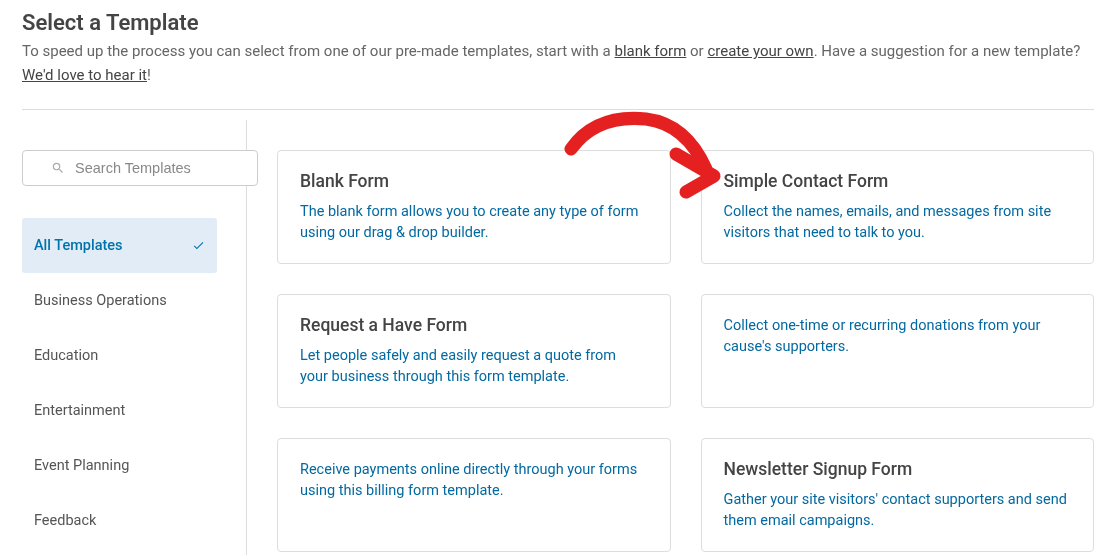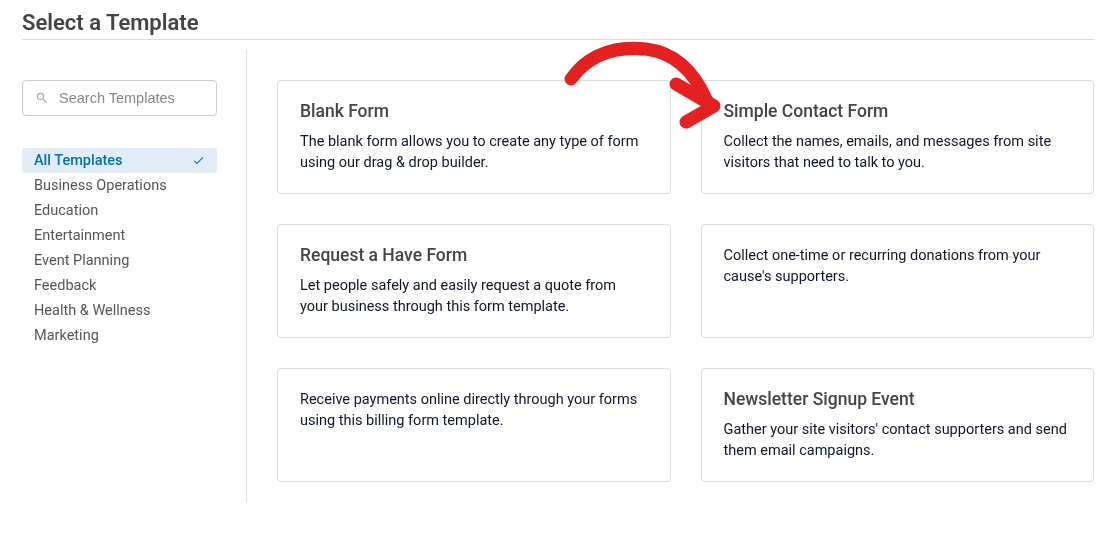--- a/index.html
+++ b/index.html
@@ -47,24 +47,24 @@
       width: 225px;
       flex-shrink: 0;
       border-right: 1px solid #ddd;
       padding: 30px 10px 20px 0;
     }
     .search-box {
       display: flex;
       align-items: center;
       border: 1px solid #ccc;
       border-radius: 4px;
-      padding: 9px 12px;
+      padding: 9px 28px;
       margin-bottom: 32px;
       background: #fff;
-      width: 195px;
+      width: 236px;
     }
     .search-box svg {
       width: 14px;
       height: 14px;
       fill: #aaa;
       margin-right: 10px;
       flex-shrink: 0;
     }
     .search-box input {
       border: none;
@@ -75,21 +75,21 @@
       background: transparent;
     }
     .search-box input::placeholder {
       color: #888;
     }
     .category-list {
       list-style: none;
       width: 195px;
     }
     .category-item {
-      padding: 4px 12px;
+      padding: 19px 12px;
       font-size: 14.5px;
       color: #555;
       border-radius: 3px;
       cursor: pointer;
       display: flex;
       align-items: center;
       justify-content: space-between;
     }
     .category-item.active {
       background: #e1ecf7;
@@ -117,35 +117,38 @@
       background: #fff;
     }
     .template-title {
       font-size: 17.5px;
       font-weight: 500;
       color: #444;
       margin-bottom: 10px;
     }
     .template-desc {
       font-size: 14.5px;
-      color: #0f172a;
+      color: #0369a1;
       line-height: 1.45;
     }
     .arrow-overlay {
       position: absolute;
       top: -26px;
       left: 524px;
       pointer-events: none;
     }
   </style>
 </head>
 <body>
 
 <div class="container">
   <h1 class="page-title">Select a Template</h1>
+  <p class="page-description">
+    <span>To speed up the process you can select from one of our pre-made templates, start with a </span><a href="#">blank form</a><span> or </span><a href="#">create your own</a><span>. Have a suggestion for a new template? </span><a href="#">We'd love to hear it</a><span>!</span>
+  </p>
 </div>
 
 <hr class="divider" style="margin-left:22px; margin-right:22px;">
 
 <div class="container">
   <div class="content">
     <aside class="sidebar">
       <div class="search-box">
         <svg viewBox="0 0 24 24">
             <path d="M15.5 14h-.79l-.28-.27A6.471 6.471 0 0 0 16 9.5 6.5 6.5 0 1 0 9.5 16c1.61 0 3.09-.59 4.23-1.57l.27.28v.79l5 4.99L20.49 19l-4.99-5zm-6 0C7.01 14 5 11.99 5 9.5S7.01 5 9.5 5 14 7.01 14 9.5 11.99 14 9.5 14z"></path>
@@ -196,21 +199,21 @@
         <div class="template-title">Request a Have Form</div>
         <div class="template-desc">Let people safely and easily request a quote from your business through this form template.</div>
       </div>
       <div class="template-card">
         <div class="template-desc">Collect one-time or recurring donations from your cause's supporters.</div>
       </div>
       <div class="template-card">
         <div class="template-desc">Receive payments online directly through your forms using this billing form template.</div>
       </div>
       <div class="template-card">
-        <div class="template-title">Newsletter Signup Event</div>
+        <div class="template-title">Newsletter Signup Form</div>
         <div class="template-desc">Gather your site visitors' contact supporters and send them email campaigns.</div>
       </div>
     </div>
 
     <svg class="arrow-overlay" width="190" height="120" viewBox="0 0 190 120">
       <path d="M 25 55 Q 50 20 100 25 Q 140 30 160 75" stroke="#e52020" stroke-width="13" fill="none" stroke-linecap="round"></path>
       <path d="M 130 60 L 168 82 L 140 98" stroke="#e52020" stroke-width="13" fill="none" stroke-linecap="round" stroke-linejoin="round"></path>
     </svg>
 
   </div>

